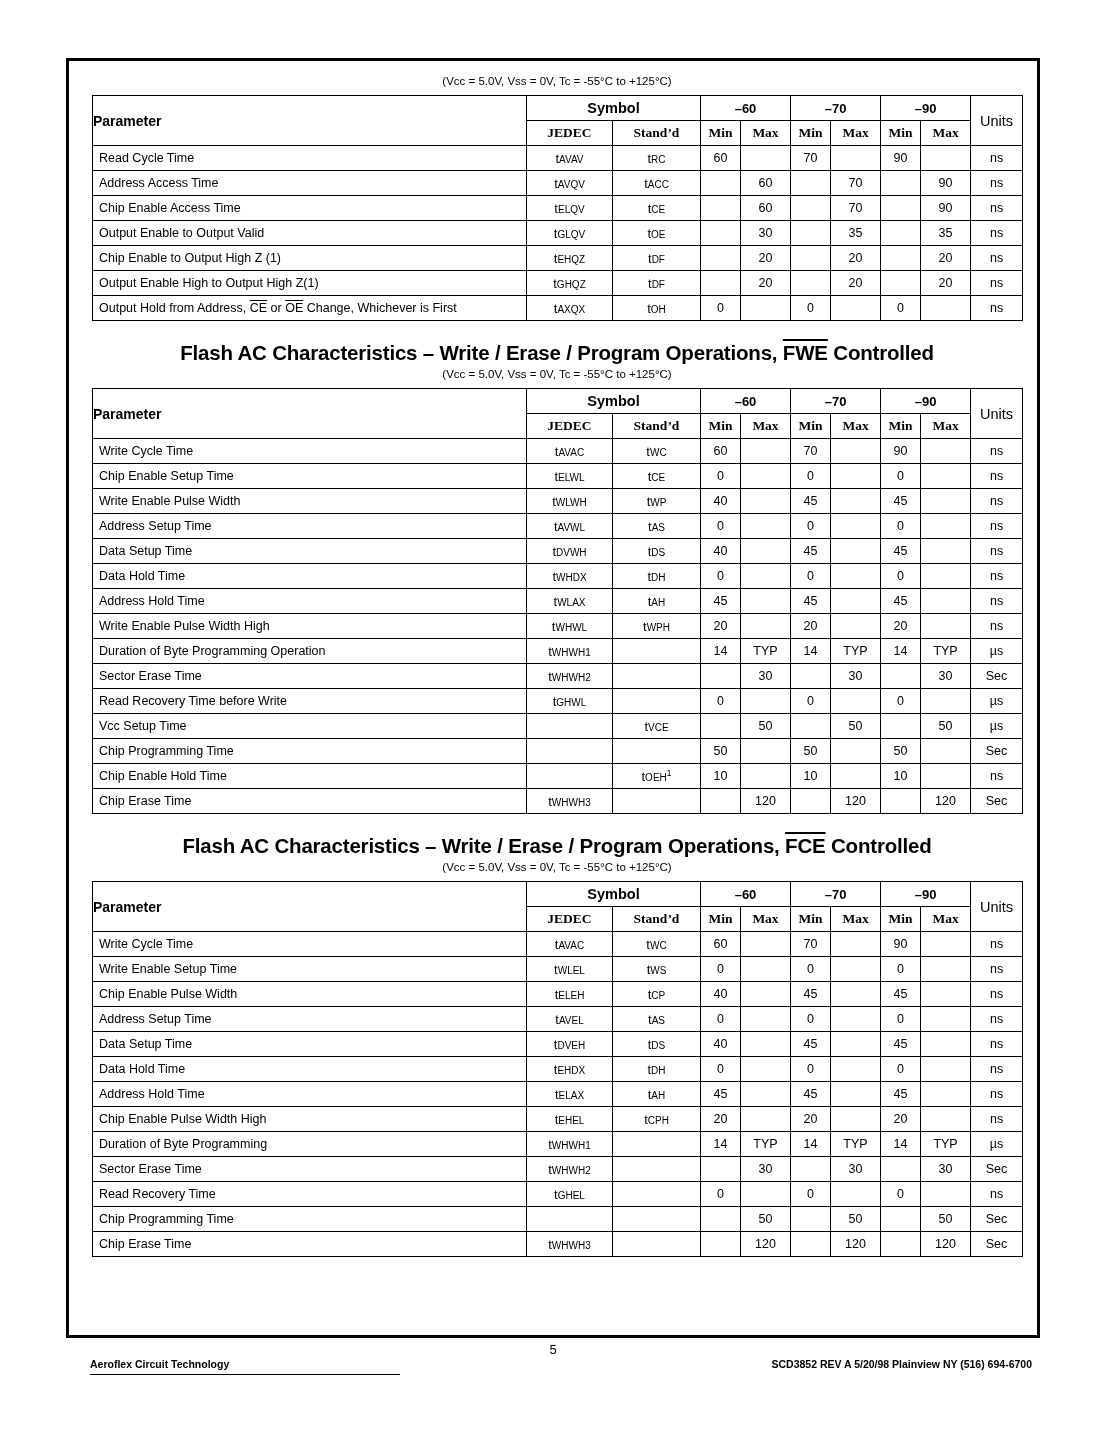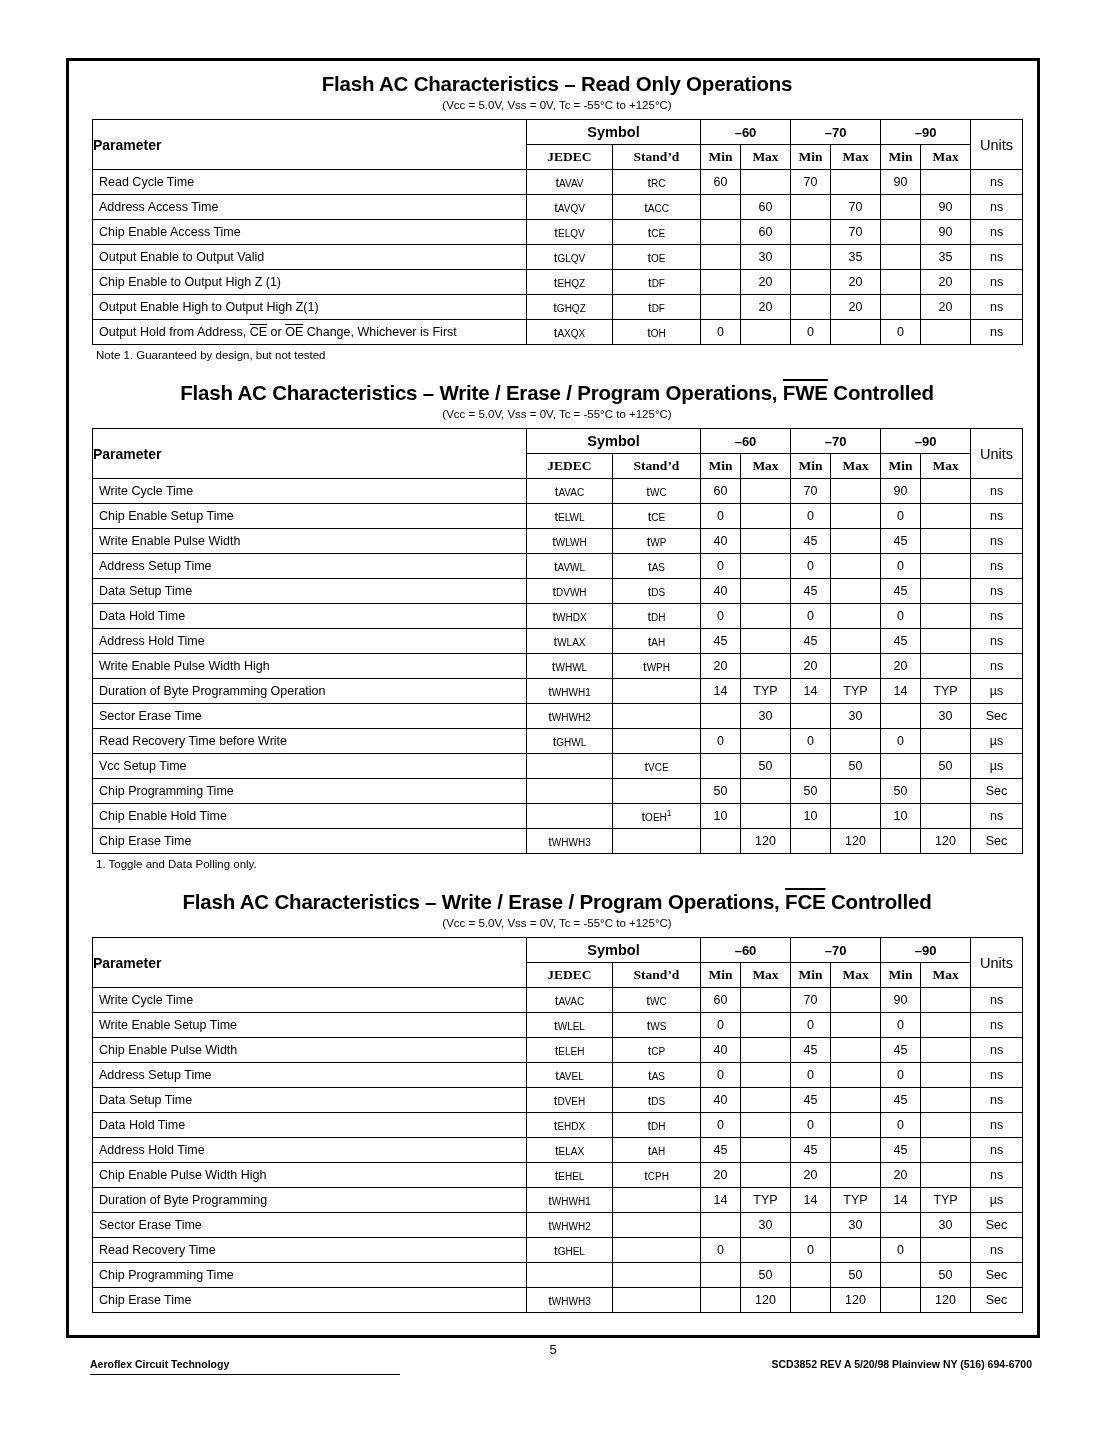--- a/index.html
+++ b/index.html
@@ -101,21 +101,20 @@
     position:absolute;right:8px;top:6px;
     font-size:10.5px;font-weight:bold;
   }
 </style>
 </head>
 <body>
 
 <div class="page">
   <div class="frame"></div>
   <div class="inner" id="content">
-      <h1 class="sect">Flash AC Characteristics – Read Only Operations</h1>
       <div class="subt">(Vcc = 5.0V, Vss = 0V, Tc = -55°C to +125°C)</div>
       <table class="ac">
         <colgroup>
           <col style="width:434px">
           <col style="width:86px">
           <col style="width:88px">
           <col style="width:40px">
           <col style="width:50px">
           <col style="width:40px">
           <col style="width:50px">
@@ -221,21 +220,20 @@
             <td>0</td>
             <td></td>
             <td>0</td>
             <td></td>
             <td>0</td>
             <td></td>
             <td>ns</td>
           </tr>
         </tbody>
       </table>
-      <div class="note">Note 1. Guaranteed by design, but not tested</div>
       <div class="gap-lg"></div>
       <h1 class="sect">Flash AC Characteristics – Write / Erase / Program Operations, <span class="ovl">FWE</span> Controlled</h1>
       <div class="subt">(Vcc = 5.0V, Vss = 0V, Tc = -55°C to +125°C)</div>
       <table class="ac">
         <colgroup>
           <col style="width:434px">
           <col style="width:86px">
           <col style="width:88px">
           <col style="width:40px">
           <col style="width:50px">
@@ -439,21 +437,20 @@
             <td></td>
             <td>120</td>
             <td></td>
             <td>120</td>
             <td></td>
             <td>120</td>
             <td>Sec</td>
           </tr>
         </tbody>
       </table>
-      <div class="note">1. Toggle and Data Polling only.</div>
       <div class="gap-lg"></div>
       <h1 class="sect">Flash AC Characteristics – Write / Erase / Program Operations, <span class="ovl">FCE</span> Controlled</h1>
       <div class="subt">(Vcc = 5.0V, Vss = 0V, Tc = -55°C to +125°C)</div>
       <table class="ac">
         <colgroup>
           <col style="width:434px">
           <col style="width:86px">
           <col style="width:88px">
           <col style="width:40px">
           <col style="width:50px">

